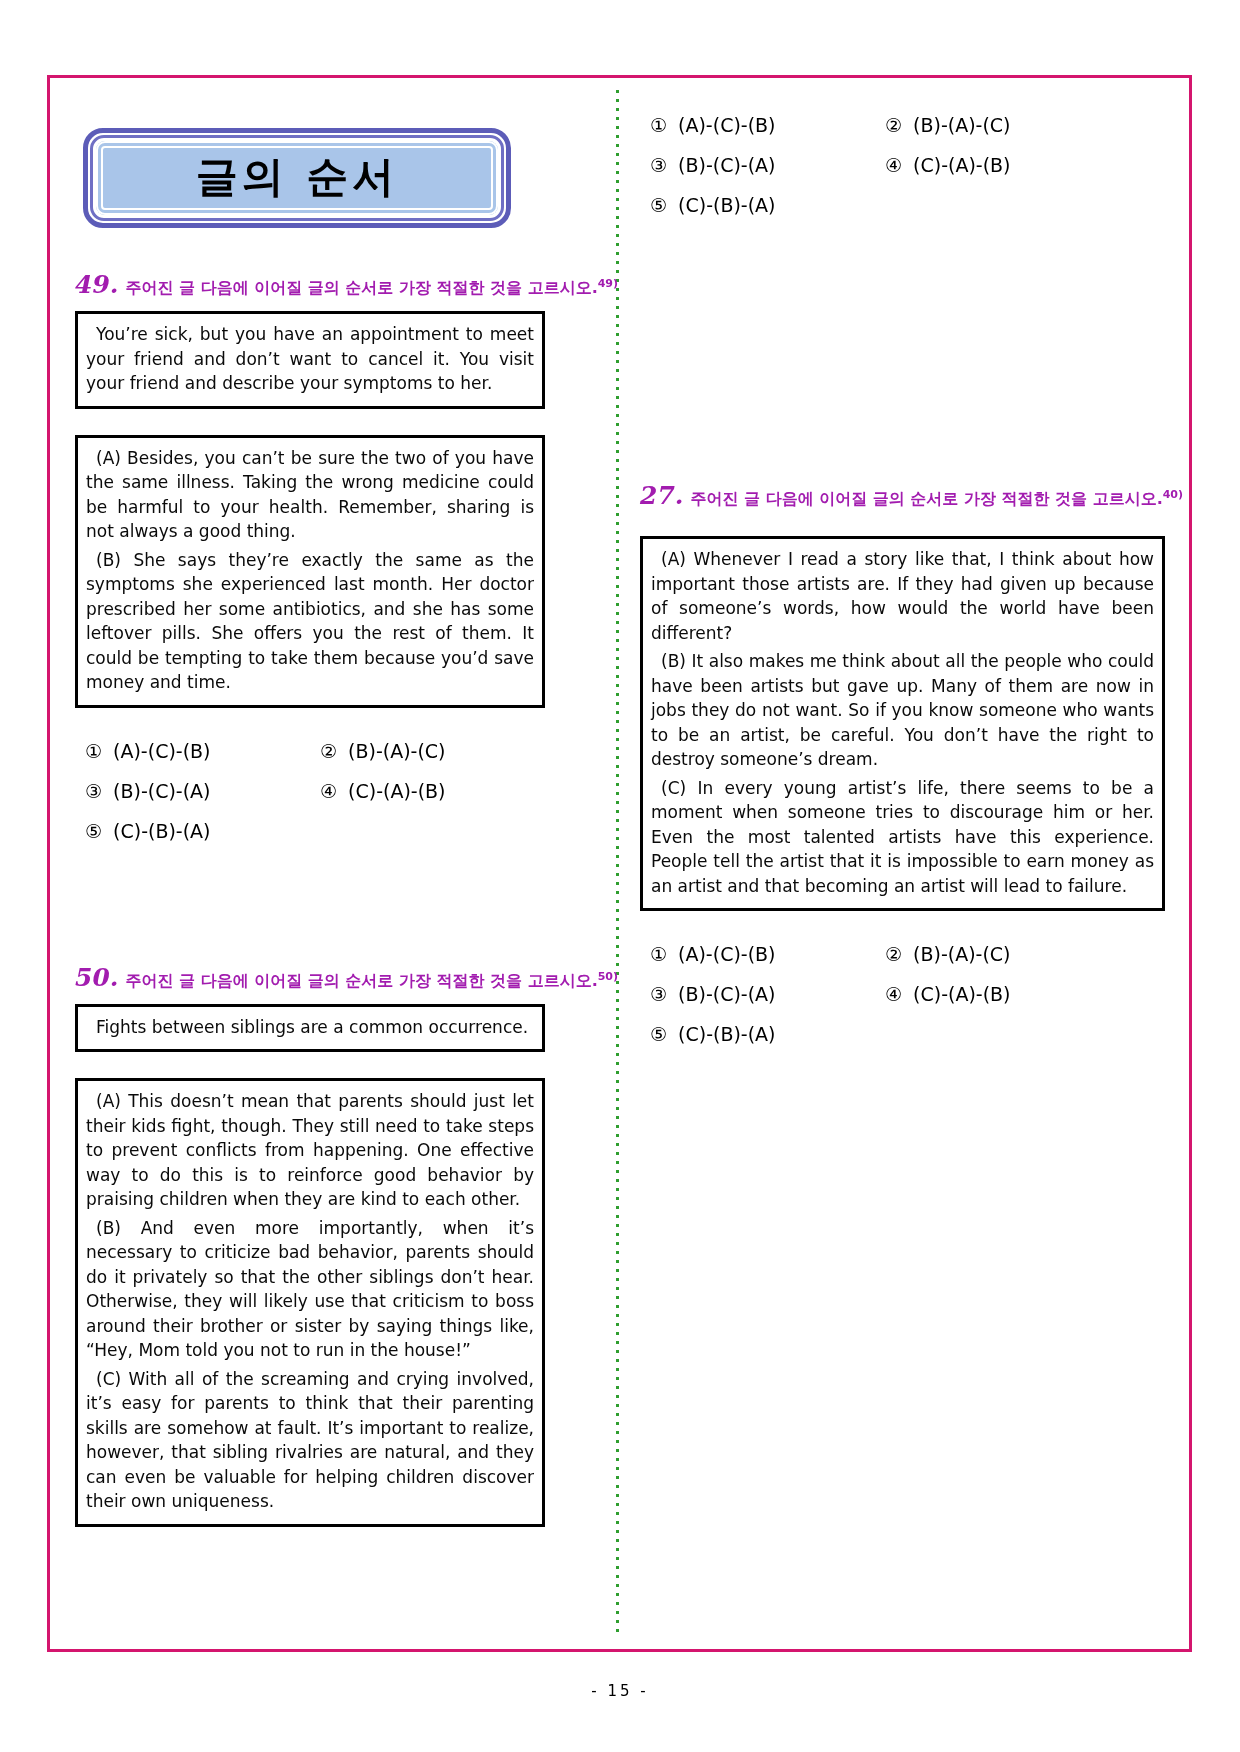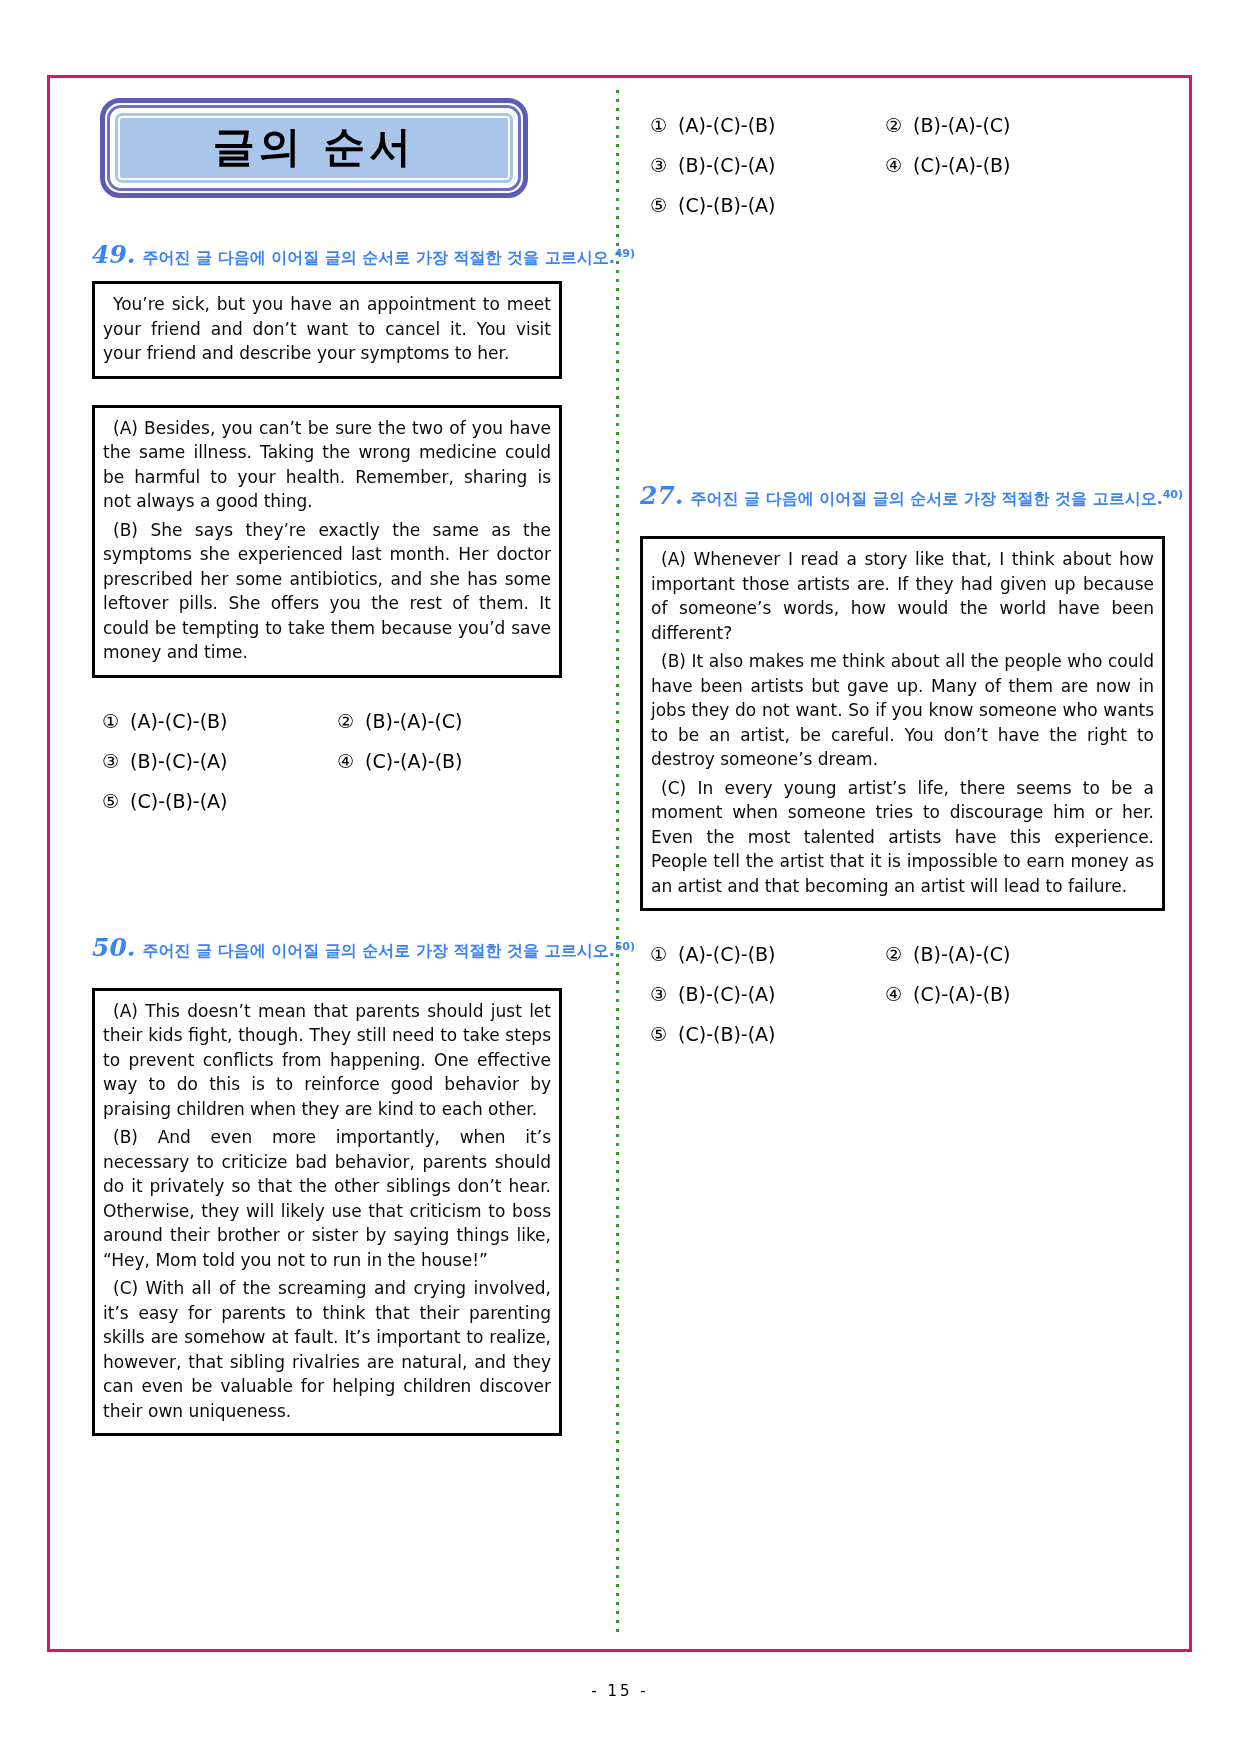--- a/index.html
+++ b/index.html
@@ -10,37 +10,37 @@
   }
   .frame{
     position:absolute;left:47px;top:75px;width:1139px;height:1571px;
     border:3px solid #d4156e;background:#fff;
   }
   .divider{
     position:absolute;left:566px;top:12px;bottom:12px;width:3px;
     background:repeating-linear-gradient(to bottom,#2f9e2f 0 3px,transparent 3px 9px);
   }
   .col{position:absolute;top:20px;}
-  .col-left{left:42px;width:470px;}
+  .col-left{left:25px;width:470px;margin-top:30px;}
   .col-right{left:590px;width:525px;}
 
   
   .banner{
     margin:0 0 0 8px;width:414px;
     border:5px solid #5c5cb8;border-radius:20px;padding:2px;background:#fff;
   }
   .banner-mid{border:3px solid #6f6fc4;border-radius:14px;padding:3px;background:#fff;}
   .banner-inner{
     background:#a9c5e9;border-radius:9px;text-align:center;padding:8px 0 10px;
     box-shadow:inset 0 0 0 2px #fff,inset 0 0 0 5px #a9c5e9,inset 0 0 0 7px #fff;
   }
   .banner-title{font-size:42px;font-weight:bold;letter-spacing:4px;color:#000;}
 
   
-  .q-header{font-size:16px;font-weight:600;white-space:nowrap;color:#3b82f6;}
+  .q-header{font-size:16px;font-weight:600;white-space:nowrap;color:#a21caf;}
   .q-num{
     font-family:"DejaVu Serif","Liberation Serif",serif;
     font-style:italic;font-weight:bold;font-size:25px;margin-right:7px;
   }
   .q-foot{font-size:11px;font-weight:600;vertical-align:super;}
 
   
   .pbox{border:3px solid #000000;padding:4px 8px 6px;background:#fff;}
   .para{
     margin:4px 0;text-align:justify;text-indent:10px;
@@ -103,20 +103,23 @@
       <div class="choice"><span class="c-num">②</span><span>(B)-(A)-(C)</span></div>
       <div class="choice"><span class="c-num">③</span><span>(B)-(C)-(A)</span></div>
       <div class="choice"><span class="c-num">④</span><span>(C)-(A)-(B)</span></div>
       <div class="choice"><span class="c-num">⑤</span><span>(C)-(B)-(A)</span></div>
     </div>
 
     <div class="q-header mt-q50">
       <span class="q-num">50.</span><span class="q-inst">주어진 글 다음에 이어질 글의 순서로 가장 적절한 것을 고르시오.</span><sup class="q-foot">50)</sup>
     </div>
 
+    <div class="pbox mt-box">
+      <p class="para">Fights between siblings are a common occurrence.</p>
+    </div>
 
     <div class="pbox mt-boxgap">
       <p class="para">(A) This doesn’t mean that parents should just let their kids fight, though. They still need to take steps to prevent conflicts from happening. One effective way to do this is to reinforce good behavior by praising children when they are kind to each other.</p>
       <p class="para">(B) And even more importantly, when it’s necessary to criticize bad behavior, parents should do it privately so that the other siblings don’t hear. Otherwise, they will likely use that criticism to boss around their brother or sister by saying things like, “Hey, Mom told you not to run in the house!”</p>
       <p class="para">(C) With all of the screaming and crying involved, it’s easy for parents to think that their parenting skills are somehow at fault. It’s important to realize, however, that sibling rivalries are natural, and they can even be valuable for helping children discover their own uniqueness.</p>
     </div>
 
   </div>
 
   <div class="col col-right">

